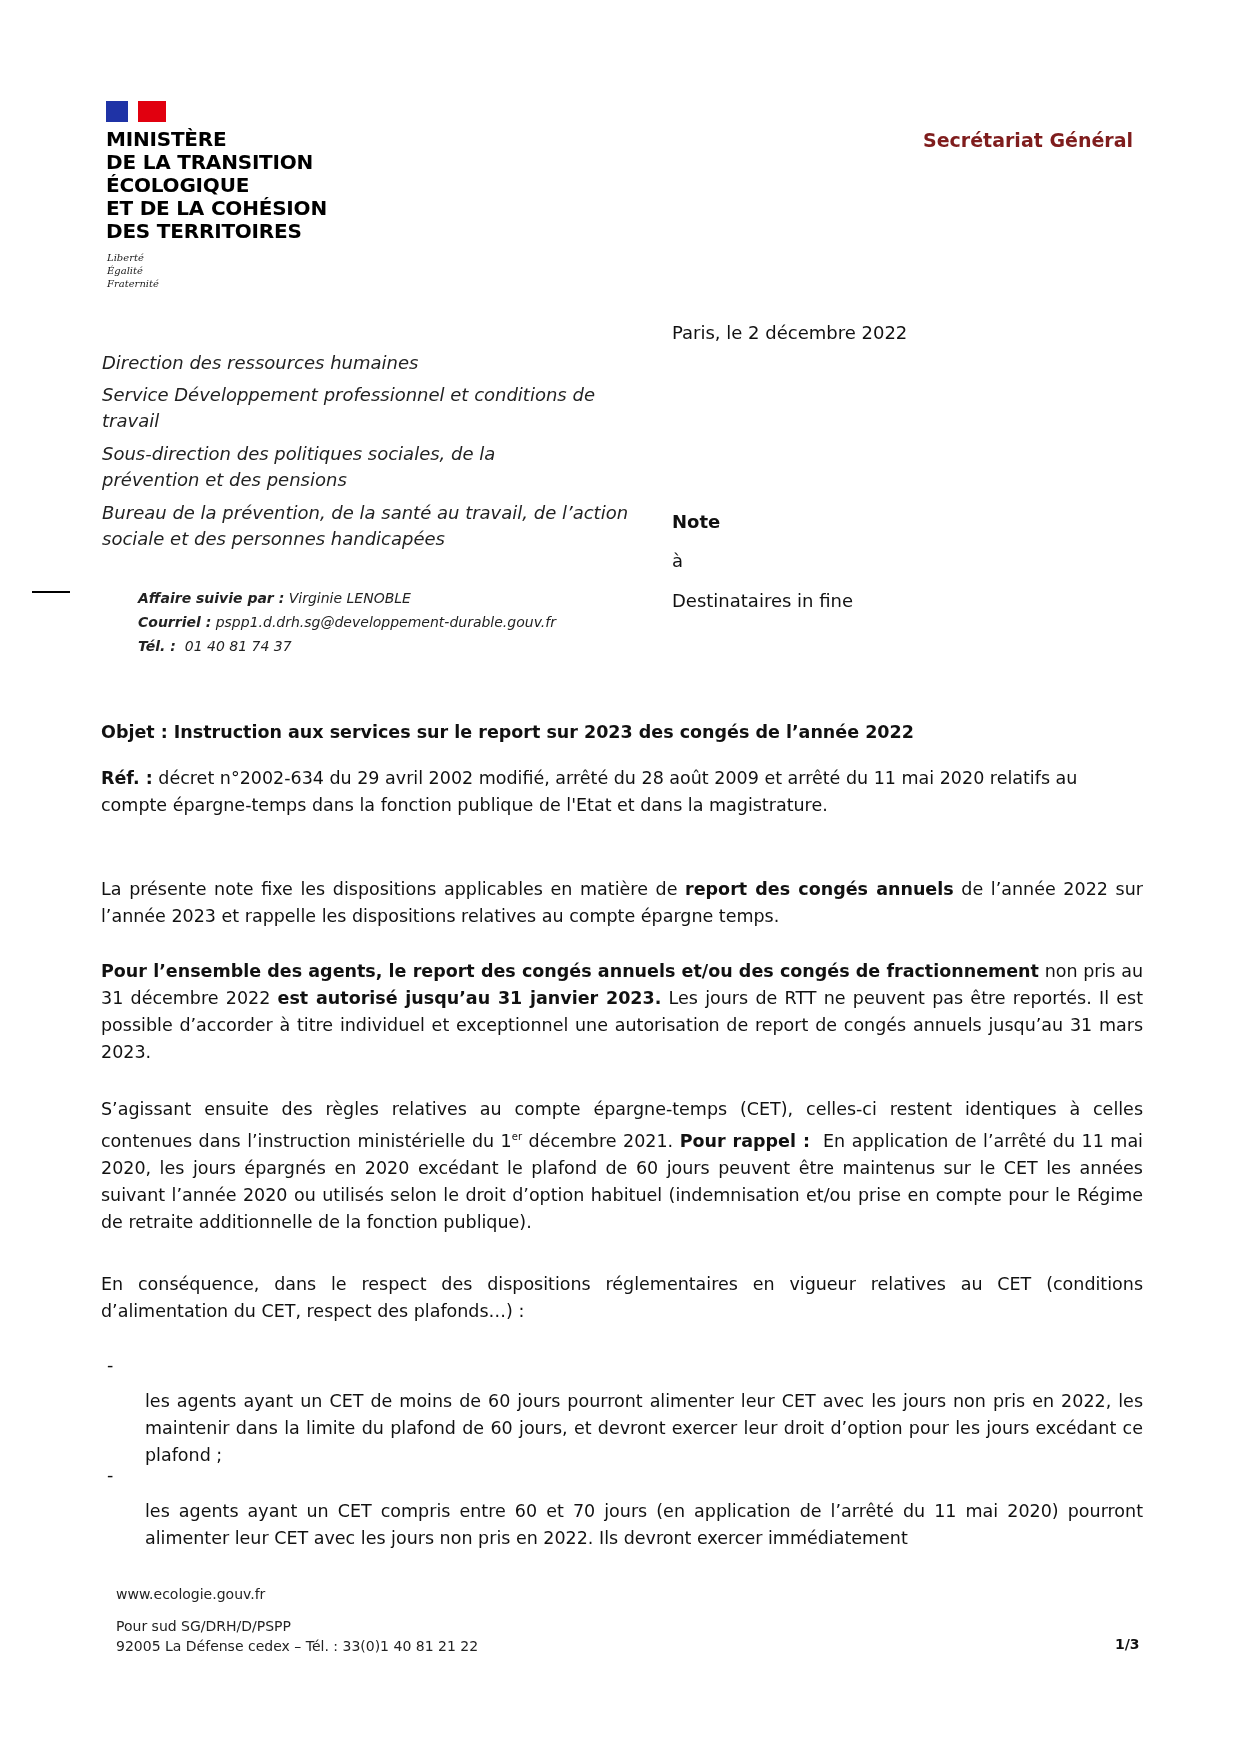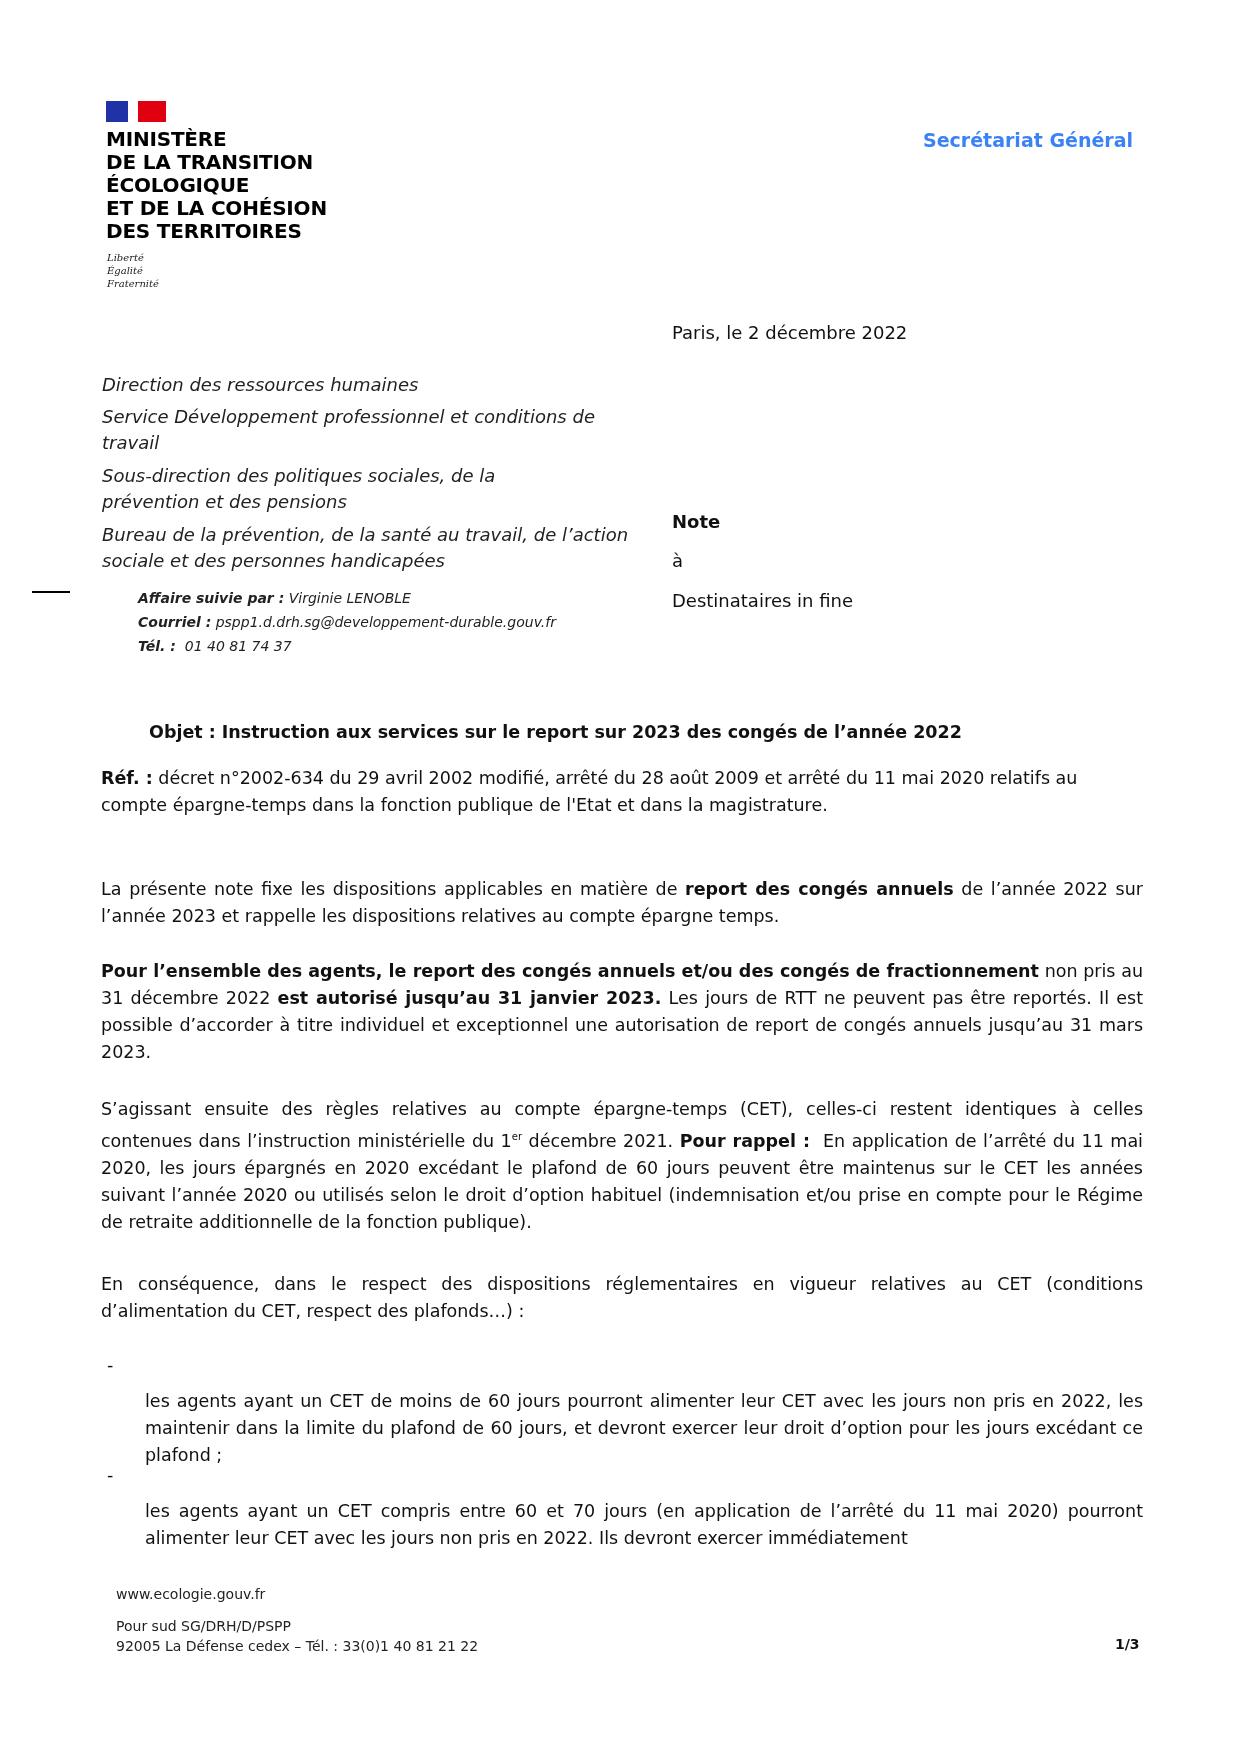--- a/index.html
+++ b/index.html
@@ -7,30 +7,30 @@
          font-family: "DejaVu Sans", sans-serif; color: #111; }
   .abs { position: absolute; }
   .flag { left: 106px; top: 101px; width: 60px; height: 21px; }
   .flag .blue { position: absolute; left: 0; top: 0; width: 27px; height: 21px; background: #1f33a6; }
   .flag .red { position: absolute; left: 32px; top: 0; width: 28px; height: 21px; background: #e1000f; }
   .flag .white-notch { position:absolute; left: 22px; top: 0; width: 14px; height: 21px; background:#fff; border-radius: 0 8px 8px 0; }
   .ministry { left: 106px; top: 128px; font-family: "DejaVu Sans", sans-serif; font-weight: bold;
               font-size: 20px; line-height: 23px; letter-spacing: -0.2px; color: #000; }
   .devise { left: 107px; top: 251px; font-family: "DejaVu Serif", serif; font-style: italic;
             font-size: 10px; line-height: 13px; color: #222; }
-  .sg { left: 923px; top: 129px; font-weight: bold; font-size: 19px; color: #3b82f6; }
+  .sg { left: 923px; top: 129px; font-weight: bold; font-size: 19px; color: #7f1d1d; }
   .date { left: 672px; top: 322px; font-size: 18px; }
-  .dir { left: 102px; font-style: italic; font-size: 18px; line-height: 26px; color: #222; margin-top: 22px; }
+  .dir { left: 102px; font-style: italic; font-size: 18px; line-height: 26px; color: #222; }
   .note { left: 672px; top: 511px; font-weight: bold; font-size: 18px; }
   .a { left: 672px; top: 550px; font-size: 18px; }
   .dest { left: 672px; top: 590px; font-size: 18px; }
   .rule { left: 32px; top: 591px; width: 38px; height: 0; border-top: 2px solid #000; }
   .contact { left: 102px; font-style: italic; font-size: 14px; line-height: 24px; color: #222; }
   .contact b { font-style: italic; margin-left: 36px; }
-  .objet { left: 101px; top: 722px; font-weight: bold; font-size: 17.5px; margin-left: 48px; }
+  .objet { left: 101px; top: 722px; font-weight: bold; font-size: 17.5px; }
   .ref { left: 101px; top: 765px; width: 1045px; font-size: 17.5px; line-height: 27px; }
   .para { left: 101px; width: 1042px; font-size: 17.5px; line-height: 27px; text-align: justify; }
   .bullet-dash { left: 107px; font-size: 17.5px; line-height: 27px; }
   .bullet { left: 145px; width: 998px; font-size: 17.5px; line-height: 27px; text-align: justify; margin-top: 36px; }
   .footer { left: 116px; font-size: 14px; line-height: 19px; color: #222; }
   .page { left: 1115px; top: 1636px; font-weight: bold; font-size: 14px; }
   sup { font-size: 10px; }
 </style>
 </head>
 <body>

